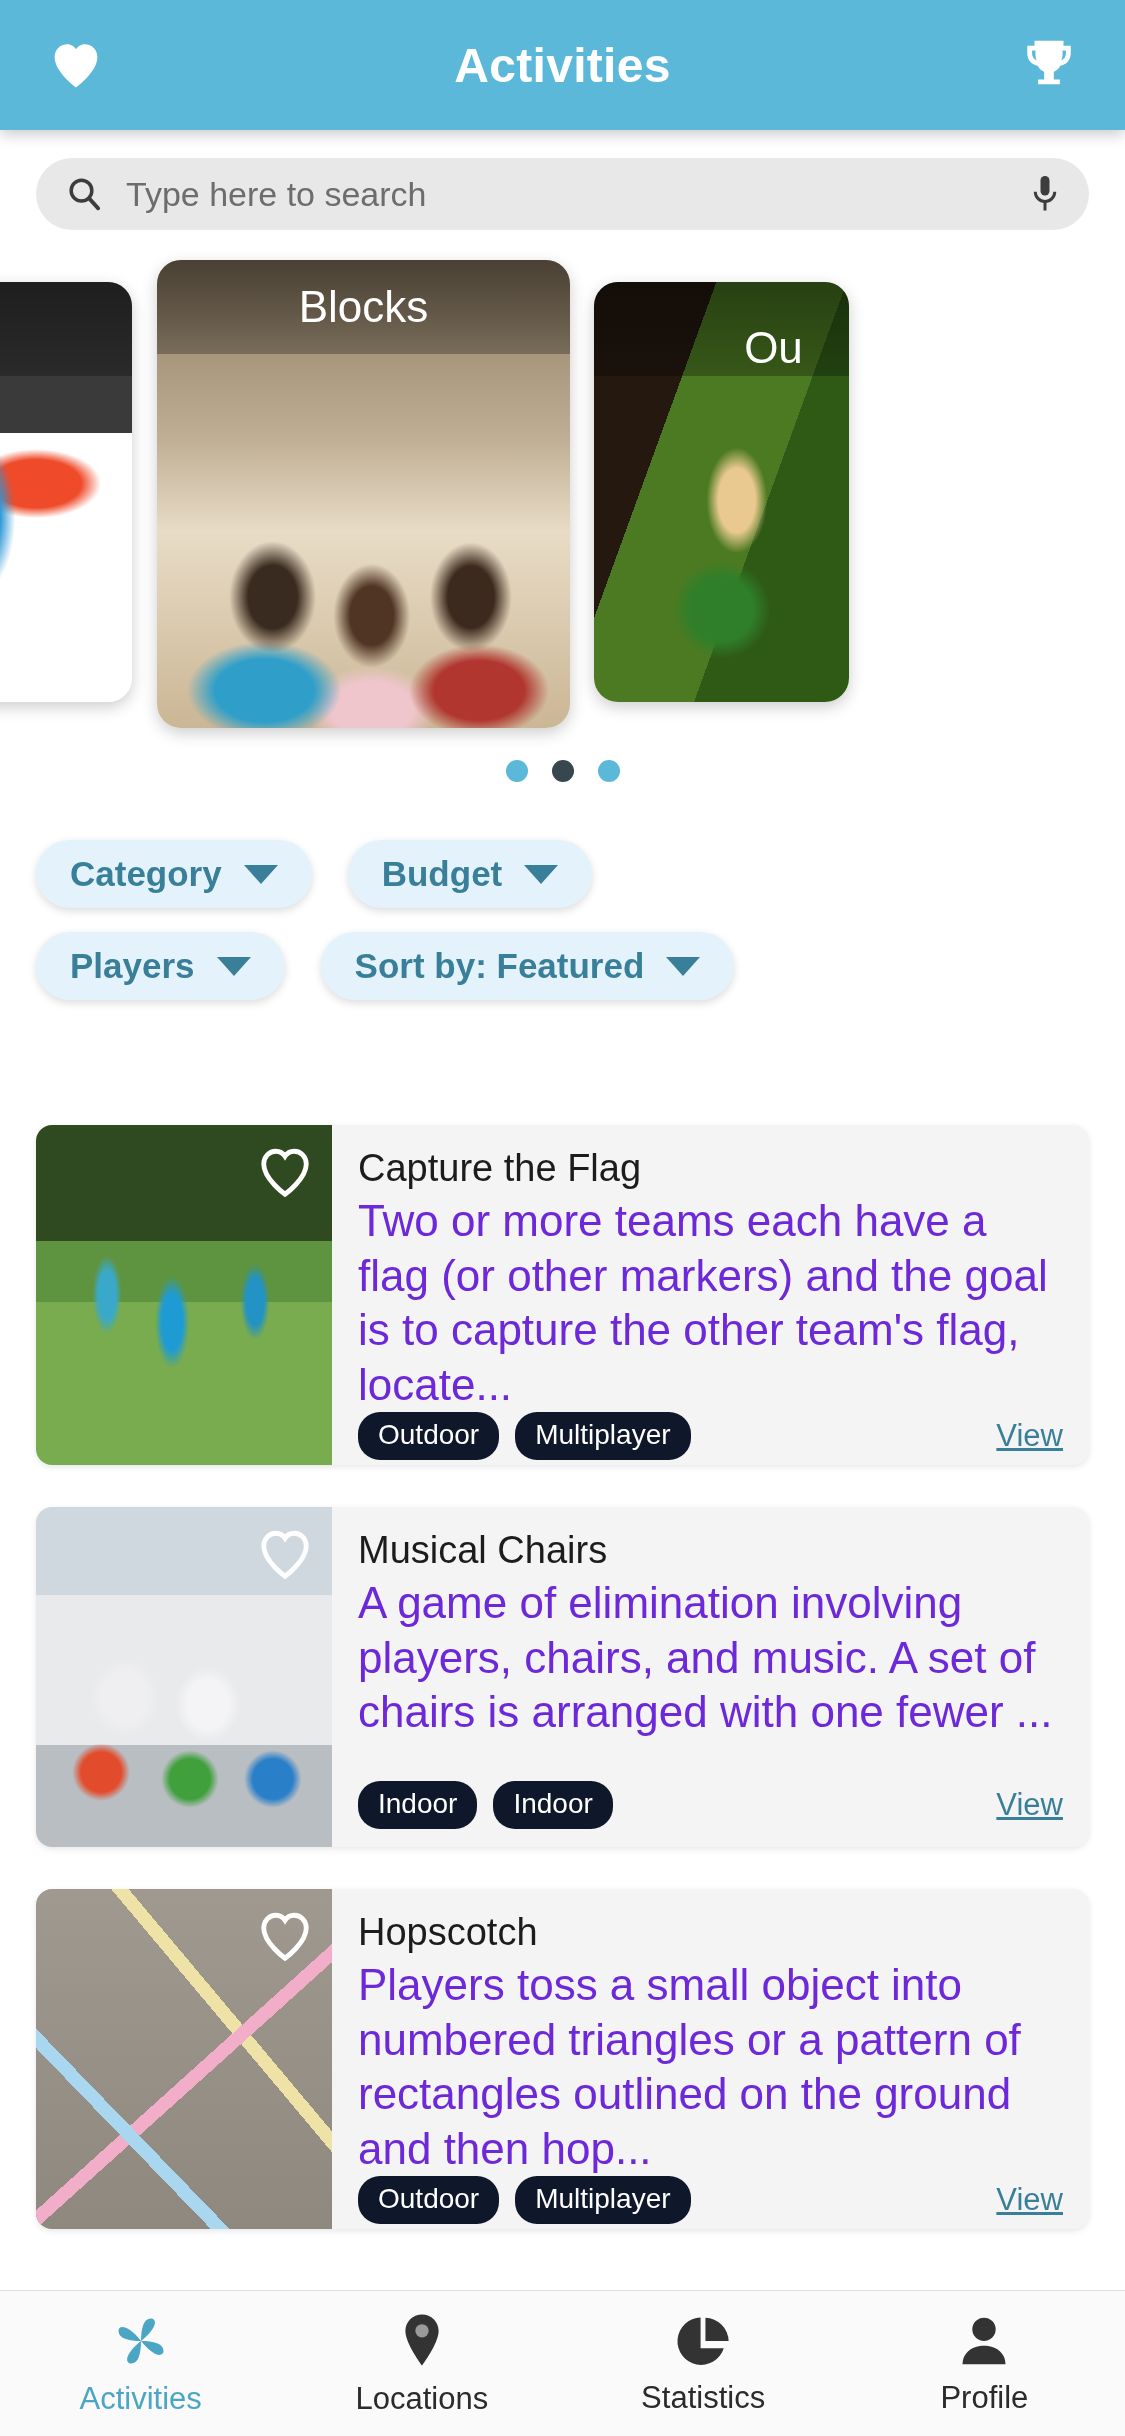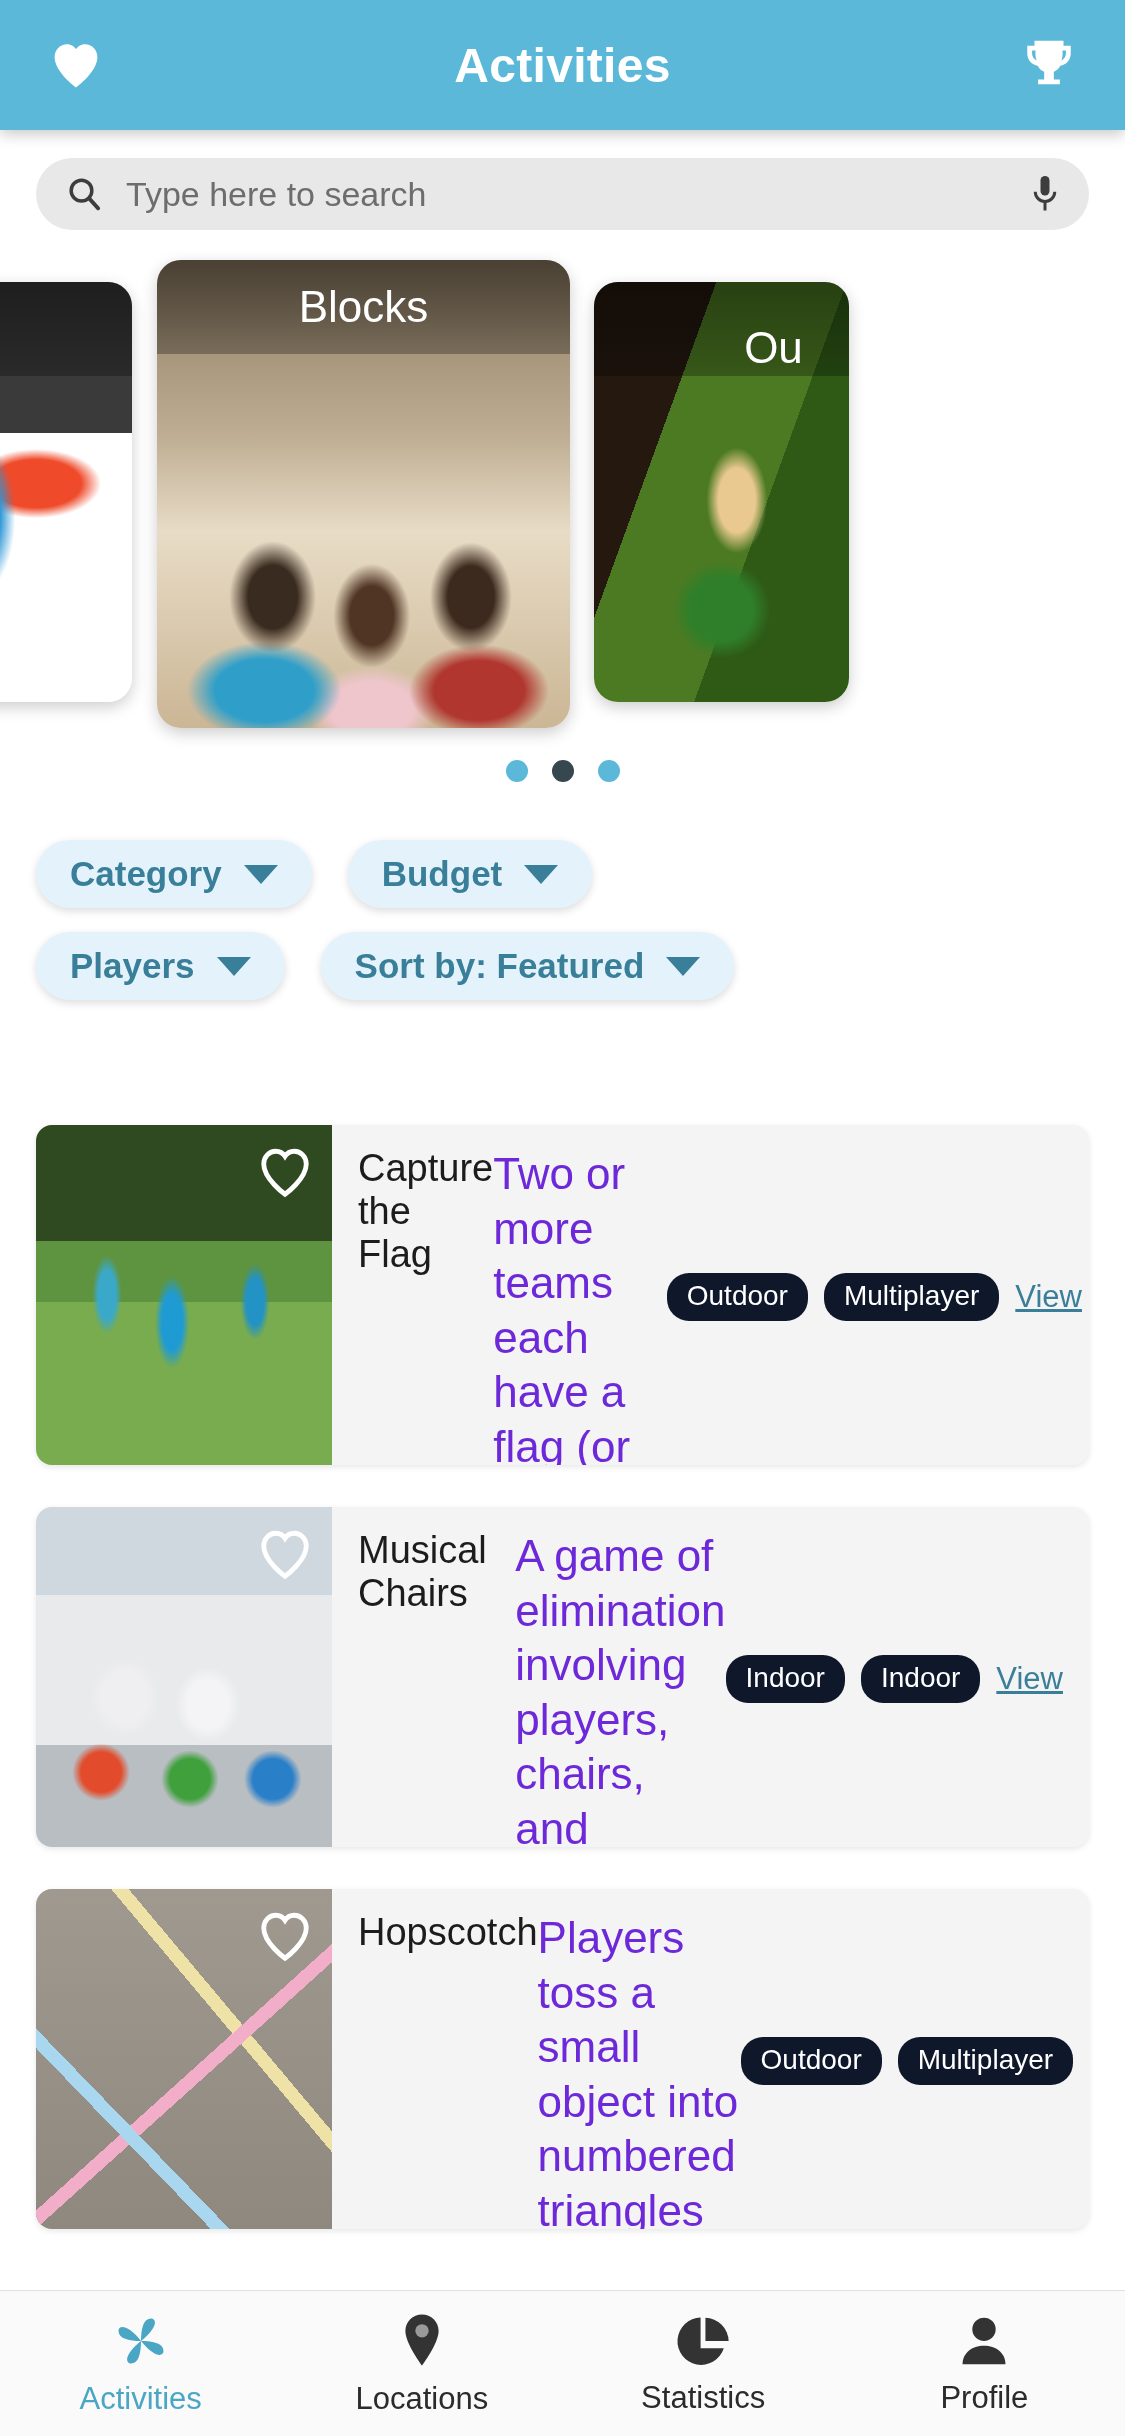--- a/index.html
+++ b/index.html
@@ -120,21 +120,21 @@
 
   
   .list{ position:absolute; top:1125px; left:0; width:1125px; padding:0 36px; }
   .card{
     position:relative; display:flex; background:#f4f4f4; border-radius:16px;
     overflow:hidden; margin-bottom:42px; height:340px;
     box-shadow:0 2px 6px rgba(0,0,0,.10);
   }
   .card-img{ position:relative; width:296px; flex:0 0 296px; overflow:hidden; }
   .fav{ position:absolute; top:20px; right:18px; }
-  .card-body{ flex:1; padding:22px 26px 18px 26px; display:flex; }
+  .card-body{ flex:1; padding:22px 26px 18px 26px; display:flex; flex-direction:column; }
   .card-title{ font-size:38px; color:#1c1c1c; margin-bottom:4px; }
   .card-desc{ font-size:44px; line-height:1.24; color:#6d28d9; flex:1; }
   .card-foot{ display:flex; align-items:center; gap:16px; }
   .tag{
     background:#0f172a; color:#fff; font-size:28px;
     border-radius:22px; padding:7px 20px 9px; white-space:nowrap;
   }
   .view{ margin-left:auto; color:#3a7f99; font-size:31px; text-decoration:underline; }
 
   

